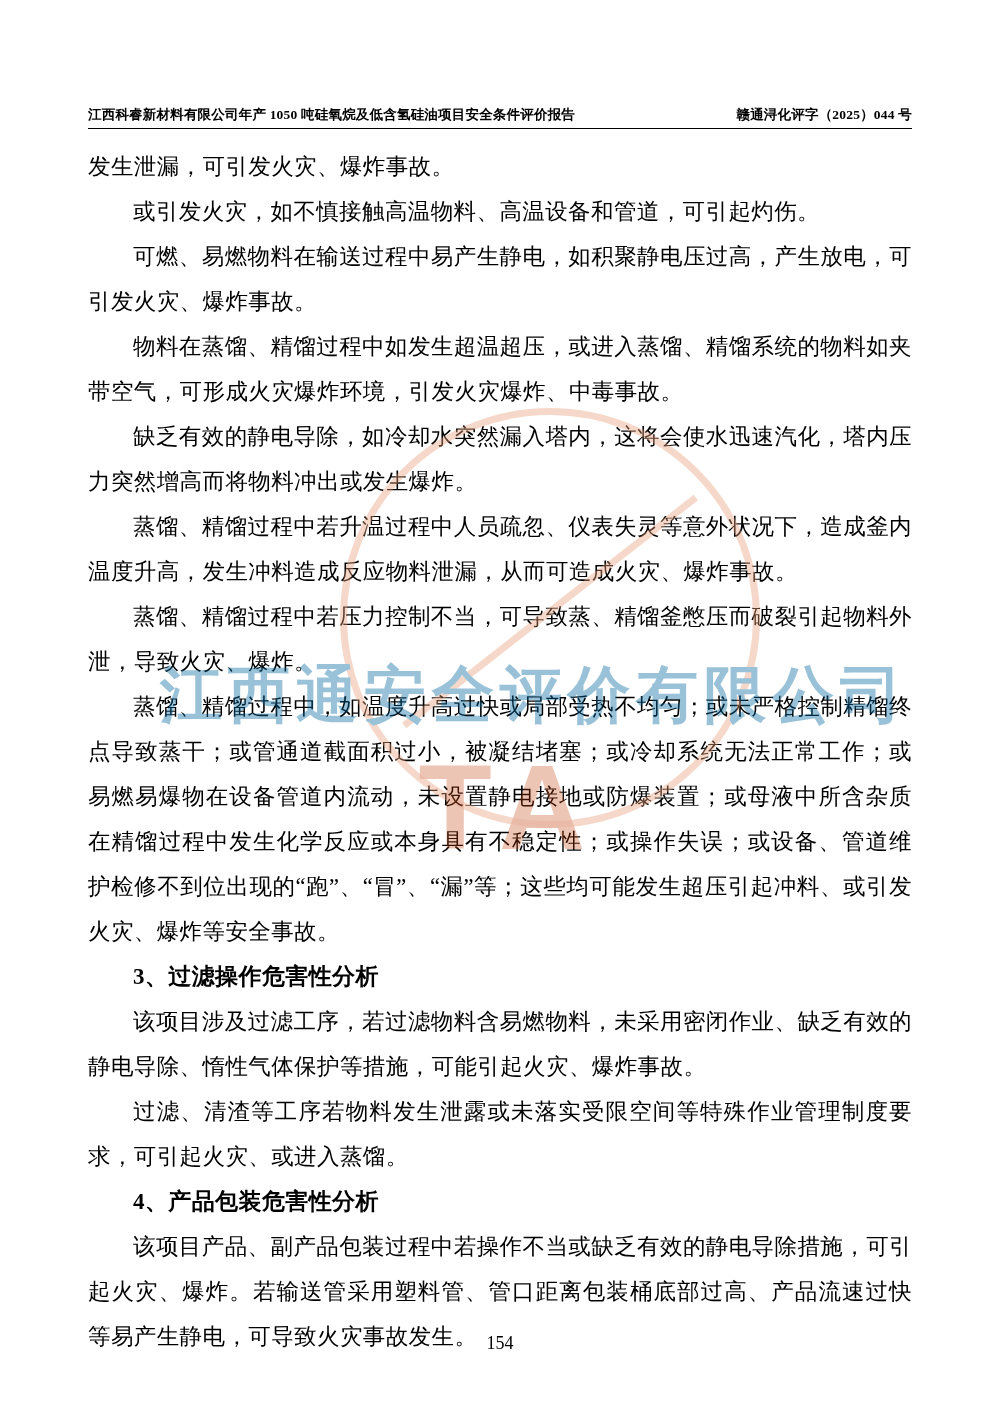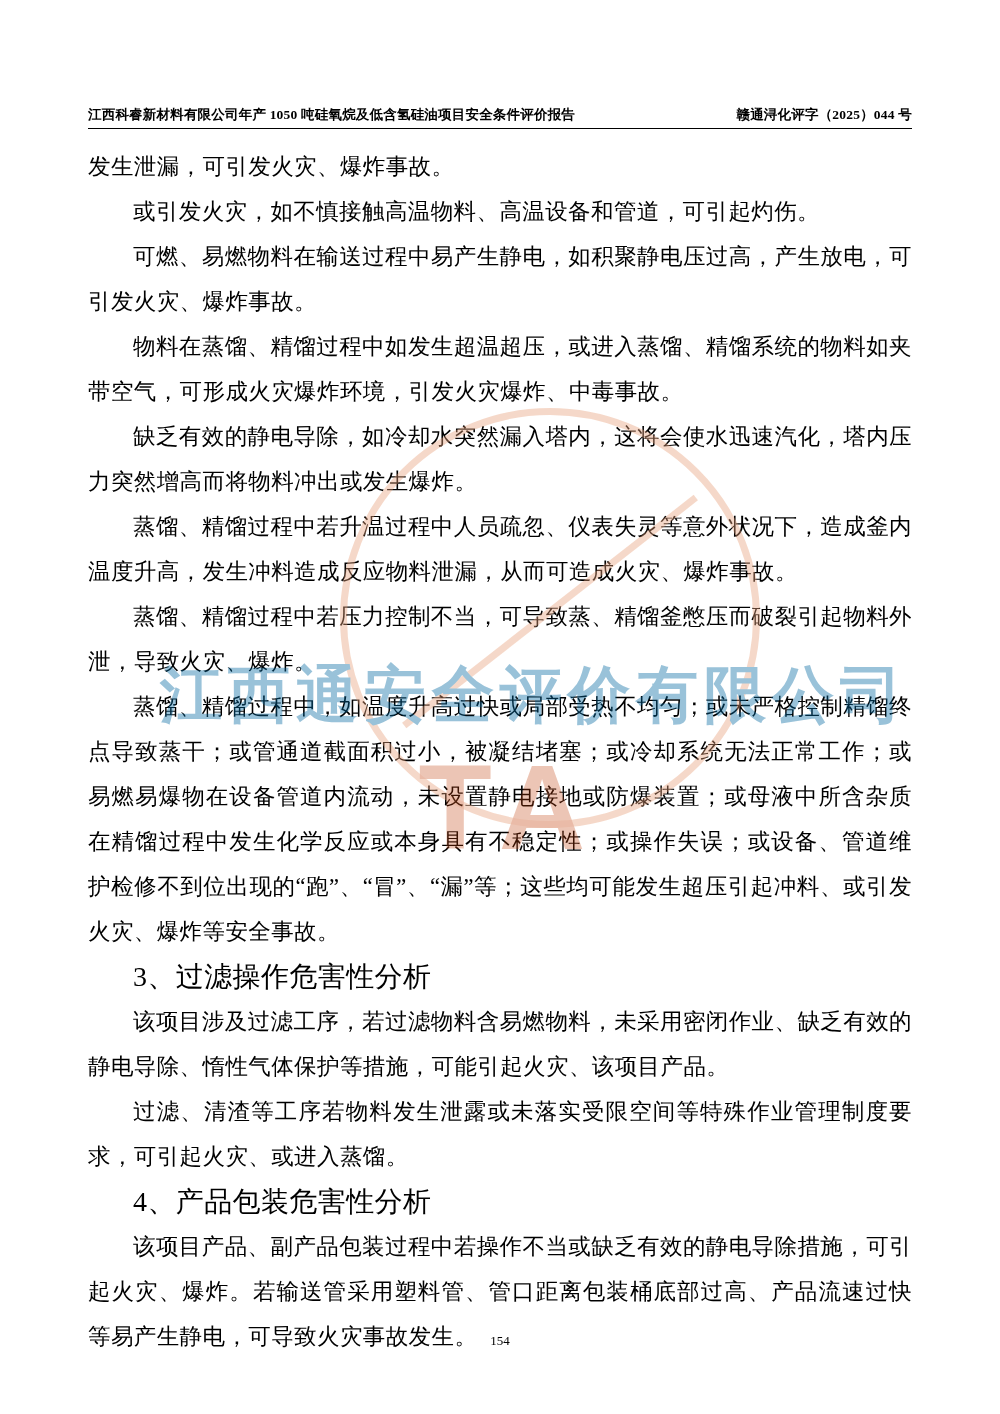--- a/index.html
+++ b/index.html
@@ -46,36 +46,36 @@
   .para {
     font-size: 22.5px;
     line-height: 45px;
     text-align: justify;
     text-justify: inter-ideograph;
     margin: 0;
     letter-spacing: 0.4px;
   }
   .indent { text-indent: 45px; }
   .heading {
-    font-size: 28px;
+    font-size: 23px;
     line-height: 45px;
-    font-weight: normal;
+    font-weight: bold;
     text-indent: 45px;
     margin: 0;
     letter-spacing: 0.4px;
   }
 
   
   .page-number {
     position: absolute;
     left: 0;
     top: 1305px;
     width: 1000px;
     text-align: center;
-    font-size: 13px;
+    font-size: 18px;
     font-family: "Liberation Serif", serif;
   }
 
   
   .watermark {
     position: absolute;
     left: 160px;
     top: 380px;
     width: 700px;
     height: 640px;
@@ -157,21 +157,21 @@
   <div class="content">
     <p class="para">发生泄漏，可引发火灾、爆炸事故。</p>
     <p class="para indent">或引发火灾，如不慎接触高温物料、高温设备和管道，可引起灼伤。</p>
     <p class="para indent">可燃、易燃物料在输送过程中易产生静电，如积聚静电压过高，产生放电，可引发火灾、爆炸事故。</p>
     <p class="para indent">物料在蒸馏、精馏过程中如发生超温超压，或进入蒸馏、精馏系统的物料如夹带空气，可形成火灾爆炸环境，引发火灾爆炸、中毒事故。</p>
     <p class="para indent">缺乏有效的静电导除，如冷却水突然漏入塔内，这将会使水迅速汽化，塔内压力突然增高而将物料冲出或发生爆炸。</p>
     <p class="para indent">蒸馏、精馏过程中若升温过程中人员疏忽、仪表失灵等意外状况下，造成釜内温度升高，发生冲料造成反应物料泄漏，从而可造成火灾、爆炸事故。</p>
     <p class="para indent">蒸馏、精馏过程中若压力控制不当，可导致蒸、精馏釜憋压而破裂引起物料外泄，导致火灾、爆炸。</p>
     <p class="para indent">蒸馏、精馏过程中，如温度升高过快或局部受热不均匀；或未严格控制精馏终点导致蒸干；或管通道截面积过小，被凝结堵塞；或冷却系统无法正常工作；或易燃易爆物在设备管道内流动，未设置静电接地或防爆装置；或母液中所含杂质在精馏过程中发生化学反应或本身具有不稳定性；或操作失误；或设备、管道维护检修不到位出现的“跑”、“冒”、“漏”等；这些均可能发生超压引起冲料、或引发火灾、爆炸等安全事故。</p>
     <p class="heading">3、过滤操作危害性分析</p>
-    <p class="para indent">该项目涉及过滤工序，若过滤物料含易燃物料，未采用密闭作业、缺乏有效的静电导除、惰性气体保护等措施，可能引起火灾、该项目产品。</p>
+    <p class="para indent">该项目涉及过滤工序，若过滤物料含易燃物料，未采用密闭作业、缺乏有效的静电导除、惰性气体保护等措施，可能引起火灾、爆炸事故。</p>
     <p class="para indent">过滤、清渣等工序若物料发生泄露或未落实受限空间等特殊作业管理制度要求，可引起火灾、或进入蒸馏。</p>
     <p class="heading">4、产品包装危害性分析</p>
     <p class="para indent">该项目产品、副产品包装过程中若操作不当或缺乏有效的静电导除措施，可引起火灾、爆炸。若输送管采用塑料管、管口距离包装桶底部过高、产品流速过快等易产生静电，可导致火灾事故发生。</p>
   </div>
 
   <div class="page-number">154</div>
 
 </div>
 
 </body></html>

